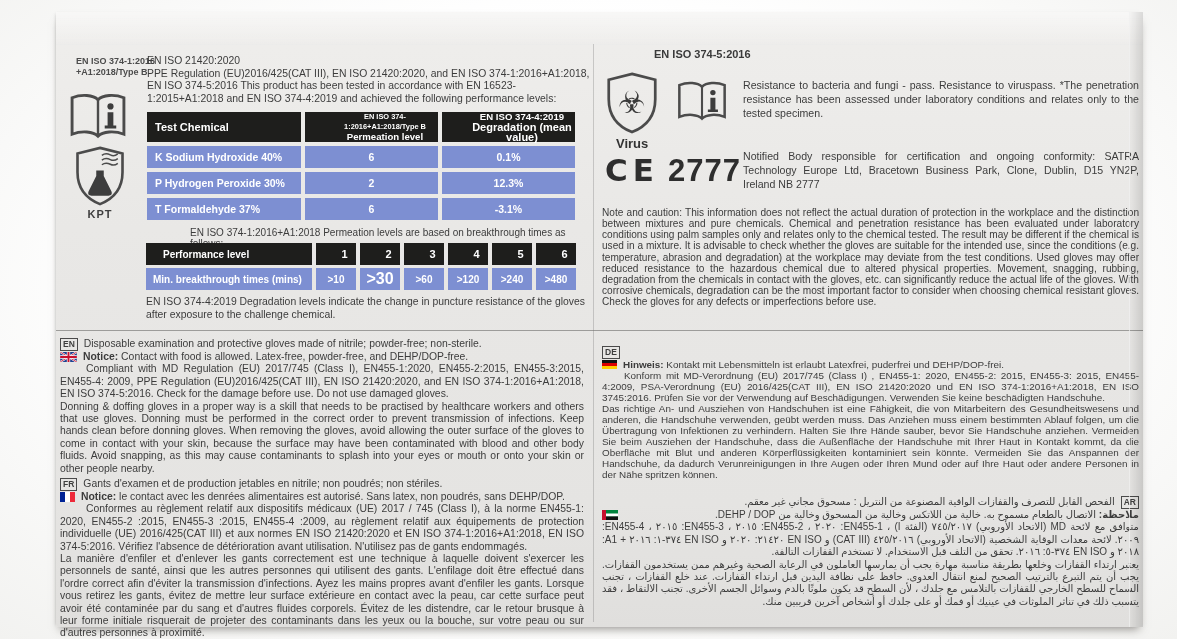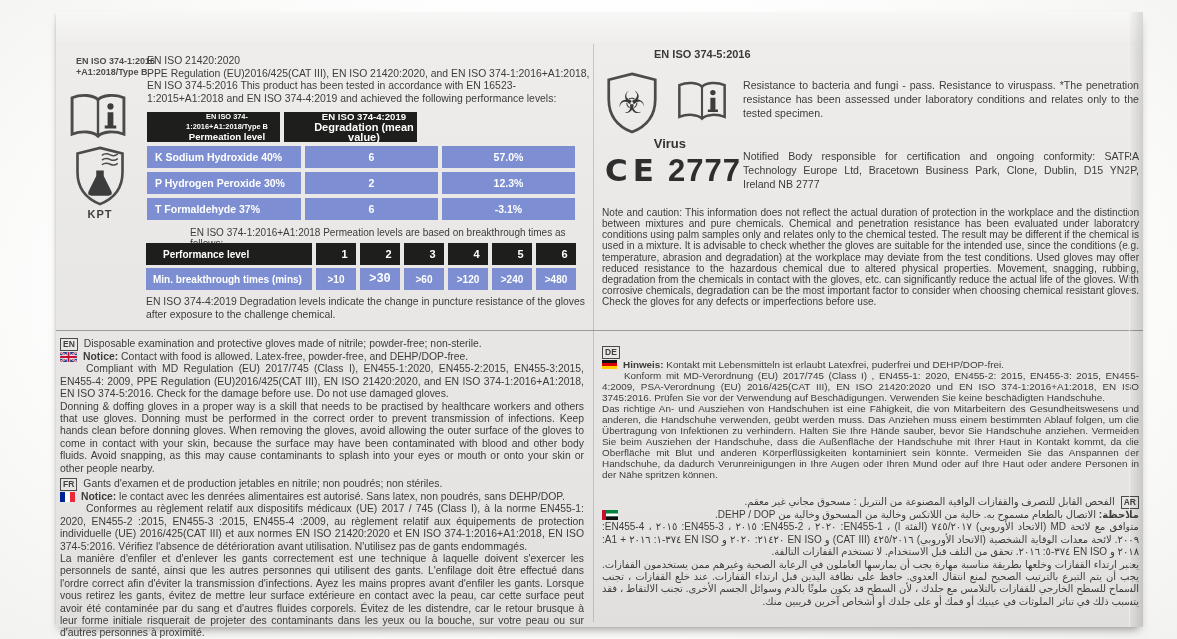--- a/index.html
+++ b/index.html
@@ -51,21 +51,21 @@
   .sec { position:absolute; color:#3c3c3c; }
   .sec-left { left:4px; width:524px; font-size:10.4px; line-height:12.4px; }
   .sec-right { left:546px; width:537px; font-size:9.9px; line-height:11px; }
   .sec-line { display:flex; align-items:flex-start; gap:6px; }
   .sec-line .flag { margin-top:1px; }
   .sec-para { text-align: justify; }
   .ind-l { text-indent: 26px; }
   .ind-r { text-indent: 22px; }
 
   .r-head { font-size:11px; font-weight:700; color:#3a3a3a; }
-  .virus { font-size:13px; font-weight:700; color:#333; text-align:right; }
+  .virus { font-size:13px; font-weight:700; color:#333; text-align:left; }
   .ce { display:flex; align-items:baseline; color:#2e2e2e; }
   .ce-mark { font-family:"DejaVu Sans", sans-serif; font-size:31px; font-weight:600; letter-spacing:5px; }
   .ce-num { font-size:31px; font-weight:700; margin-left:9px; letter-spacing:1px; }
   .rpara { font-size:10.6px; line-height:13.8px; color:#3c3c3c; text-align:justify; }
   .note { font-size:10.1px; line-height:11.15px; color:#3c3c3c; text-align:justify; }
   .ar { direction: rtl; font-size:10px; line-height:12.4px; }
   .ar .sec-para { text-align: justify; }
   .kpt { font-size:11px; font-weight:700; color:#3f3f3f; text-align:center; letter-spacing:1px; }
 </style>
 </head>
@@ -99,37 +99,38 @@
     </div>
     <div class="abs kpt" style="left:14px; top:196px; width:60px;">KPT</div>
 
     <div class="abs hdrblk" style="left:91px; top:43px; width:443px;">
       <div>EN ISO 21420:2020</div>
       <div>PPE Regulation (EU)2016/425(CAT III), EN ISO 21420:2020, and EN ISO 374-1:2016+A1:2018, EN ISO 374-5:2016 This product has been tested in accordance with EN 16523-1:2015+A1:2018 and EN ISO 374-4:2019 and achieved the following performance levels:</div>
     </div>
 
     <div class="abs" style="left:91px; top:100px; width:428px;">
       <div class="t1row">
+        <div class="cell c1 hd">Test Chemical</div>
         <div class="cell c2 hd">
           <div class="two">
             <span style="font-size:7.4px;">EN ISO 374-1:2016+A1:2018/Type B</span>
             <span style="font-size:9.6px;">Permeation level</span>
           </div>
         </div>
         <div class="cell c3 hd">
           <div class="two">
             <span style="font-size:9.6px;">EN ISO 374-4:2019</span>
             <span style="font-size:11px;">Degradation (mean value)</span>
           </div>
         </div>
       </div>
       <div class="t1row">
         <div class="cell c1 dr">K Sodium Hydroxide 40%</div>
         <div class="cell c2 dr">6</div>
-        <div class="cell c3 dr">57.0%</div>
+        <div class="cell c3 dr">0.1%</div>
       </div>
       <div class="t1row">
         <div class="cell c1 dr">P Hydrogen Peroxide 30%</div>
         <div class="cell c2 dr">2</div>
         <div class="cell c3 dr">12.3%</div>
       </div>
       <div class="t1row">
         <div class="cell c1 dr">T Formaldehyde 37%</div>
         <div class="cell c2 dr">6</div>
         <div class="cell c3 dr">-3.1%</div>
@@ -144,21 +145,21 @@
         <div class="t2c bk">1</div>
         <div class="t2c bk">2</div>
         <div class="t2c bk">3</div>
         <div class="t2c bk">4</div>
         <div class="t2c bk">5</div>
         <div class="t2c bk">6</div>
       </div>
       <div class="t2row">
         <div class="t2lbl bl">Min. breakthrough times (mins)</div>
         <div class="t2c bl" style="font-size:10px;">&gt;10</div>
-        <div class="t2c bl" style="font-size:12px;font-family:Liberation Mono, monospace;">&gt;30</div>
+        <div class="t2c bl" style="font-size:16px;">&gt;30</div>
         <div class="t2c bl" style="font-size:10px;">&gt;60</div>
         <div class="t2c bl" style="font-size:10px;">&gt;120</div>
         <div class="t2c bl" style="font-size:10px;">&gt;240</div>
         <div class="t2c bl" style="font-size:10px;">&gt;480</div>
       </div>
     </div>
 
     <div class="abs dark-txt" style="left:90px; top:284px; width:448px; font-size:10.4px; line-height:12.6px;">EN ISO 374-4:2019 Degradation levels indicate the change in puncture resistance of the gloves after exposure to the challenge chemical.</div>
 
     <div class="divider-h"></div>

